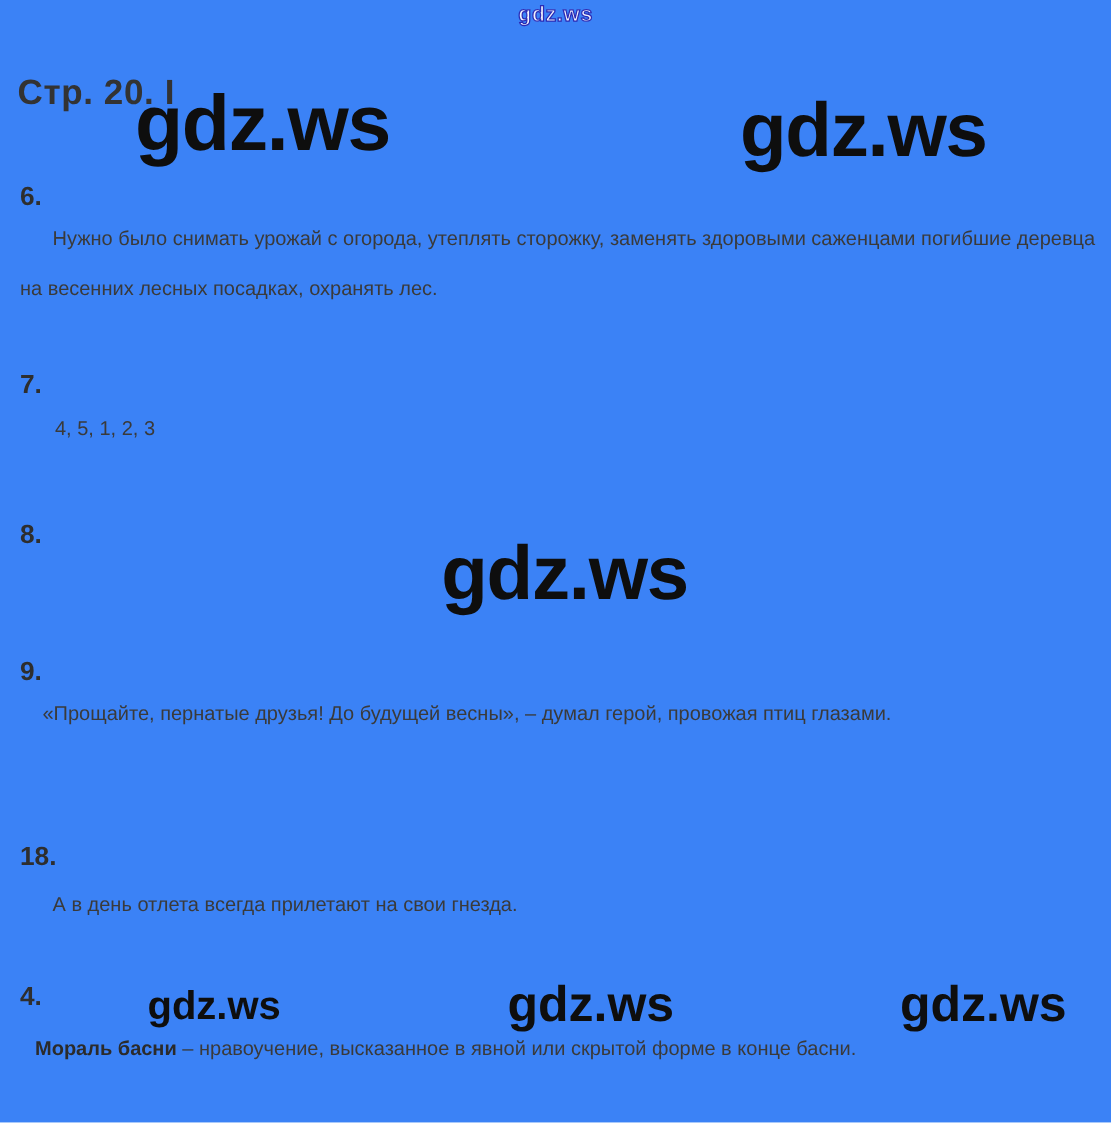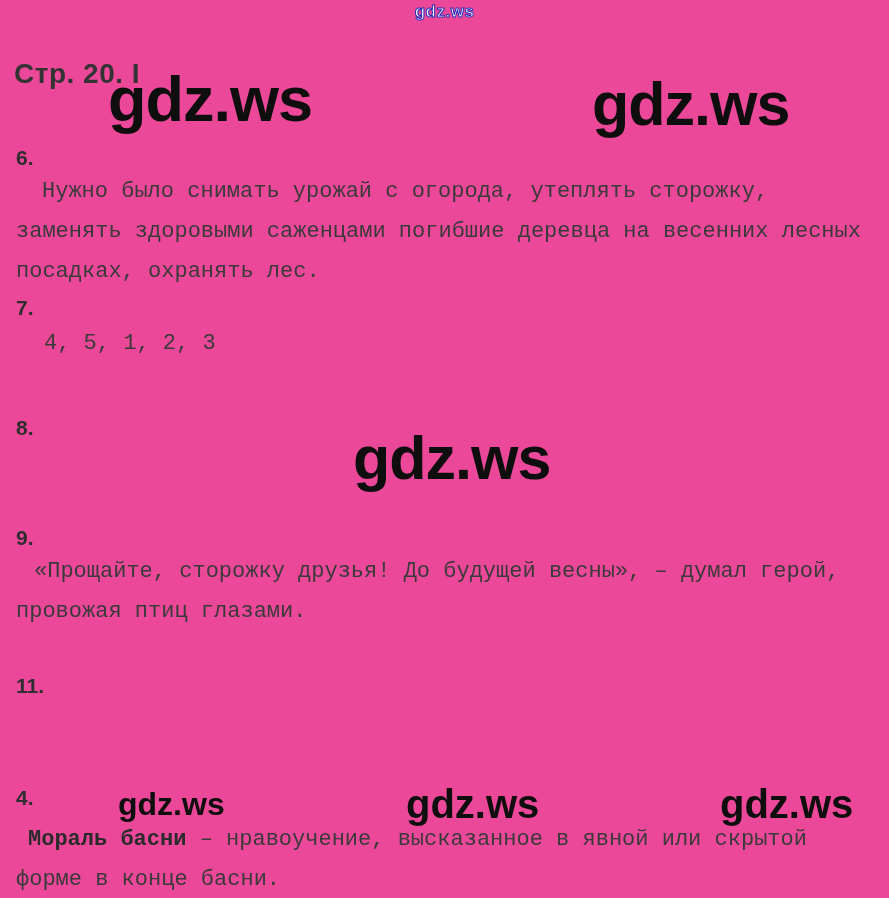--- a/index.html
+++ b/index.html
@@ -6,21 +6,21 @@
     --text:#3a3a3a;
     --heading:#333333;
     --watermark-black:#0e0e0e;
     --watermark-blue:#2b2bb5;
   }
   html,body{margin:0;padding:0;background:#ffffff;}
   .page{
     position:relative;
     width:889px;
     height:898px;
-    background:#ec4899;
+    background:#3b82f6;
     overflow:hidden;
     font-family:"Liberation Sans","DejaVu Sans",sans-serif;
     color:var(--text);
   }
   
   .wm{position:absolute;white-space:nowrap;color:var(--watermark-black);font-weight:700;line-height:1;}
   .wm-top{
     top:3px;left:50%;transform:translateX(-50%);
     font-size:17px;
     color:#f2f2fc;
@@ -37,21 +37,21 @@
   .header{
     position:absolute;top:58px;left:14px;margin:0;
     font-size:28px;font-weight:700;color:var(--heading);
     letter-spacing:0.5px;
   }
   
   .num{position:absolute;left:16px;font-size:21px;font-weight:700;color:#2e2e2e;line-height:26px;}
   .n6{top:145px;} .n7{top:295px;} .n8{top:415px;}
   .n9{top:525px;} .n10{top:673px;} .n11{top:785px;}
   
-  .ans{position:absolute;font-size:22px;line-height:40px;color:var(--text);margin:0;font-family:Liberation Mono, monospace;}
+  .ans{position:absolute;font-size:16px;line-height:40px;color:var(--text);margin:0;}
   .para{left:16px;width:862px;}
   .p6{top:172px;text-indent:26px;}
   .p9{top:552px;text-indent:18px;}
   .p11{top:820px;text-indent:12px;}
   .single{white-space:nowrap;}
   .t7{top:330px;left:44px;line-height:28px;}
   .t8{top:446px;left:42px;line-height:28px;}
   .t10{top:711px;left:42px;line-height:28px;}
   .p11 b{color:#2b2b2b;}
 </style>
@@ -70,23 +70,24 @@
   <div class="num n6">6.</div>
   <p class="ans para p6">Нужно было снимать урожай с огорода, утеплять сторожку, заменять здоровыми саженцами погибшие деревца на весенних лесных посадках, охранять лес.</p>
 
   <div class="num n7">7.</div>
   <p class="ans single t7">4, 5, 1, 2, 3</p>
 
   <div class="num n8">8.</div>
   <div class="wm wm-big-mid">gdz.ws</div>
 
   <div class="num n9">9.</div>
-  <p class="ans para p9">«Прощайте, сторожку друзья! До будущей весны», – думал герой, провожая птиц глазами.</p>
+  <p class="ans para p9">«Прощайте, пернатые друзья! До будущей весны», – думал герой, провожая птиц глазами.</p>
 
-  <div class="num n10">11.</div>
+  <div class="num n10">18.</div>
+  <p class="ans single t10">А в день отлета всегда прилетают на свои гнезда.</p>
 
   <div class="num n11">4.</div>
   <div class="wm wm-small-1">gdz.ws</div>
   <div class="wm wm-small-2">gdz.ws</div>
   <div class="wm wm-small-3">gdz.ws</div>
   <p class="ans para p11"><b>Мораль басни</b><span> – нравоучение, высказанное в явной или скрытой форме в конце басни.</span></p>
 
 </div>
 
 </body></html>

